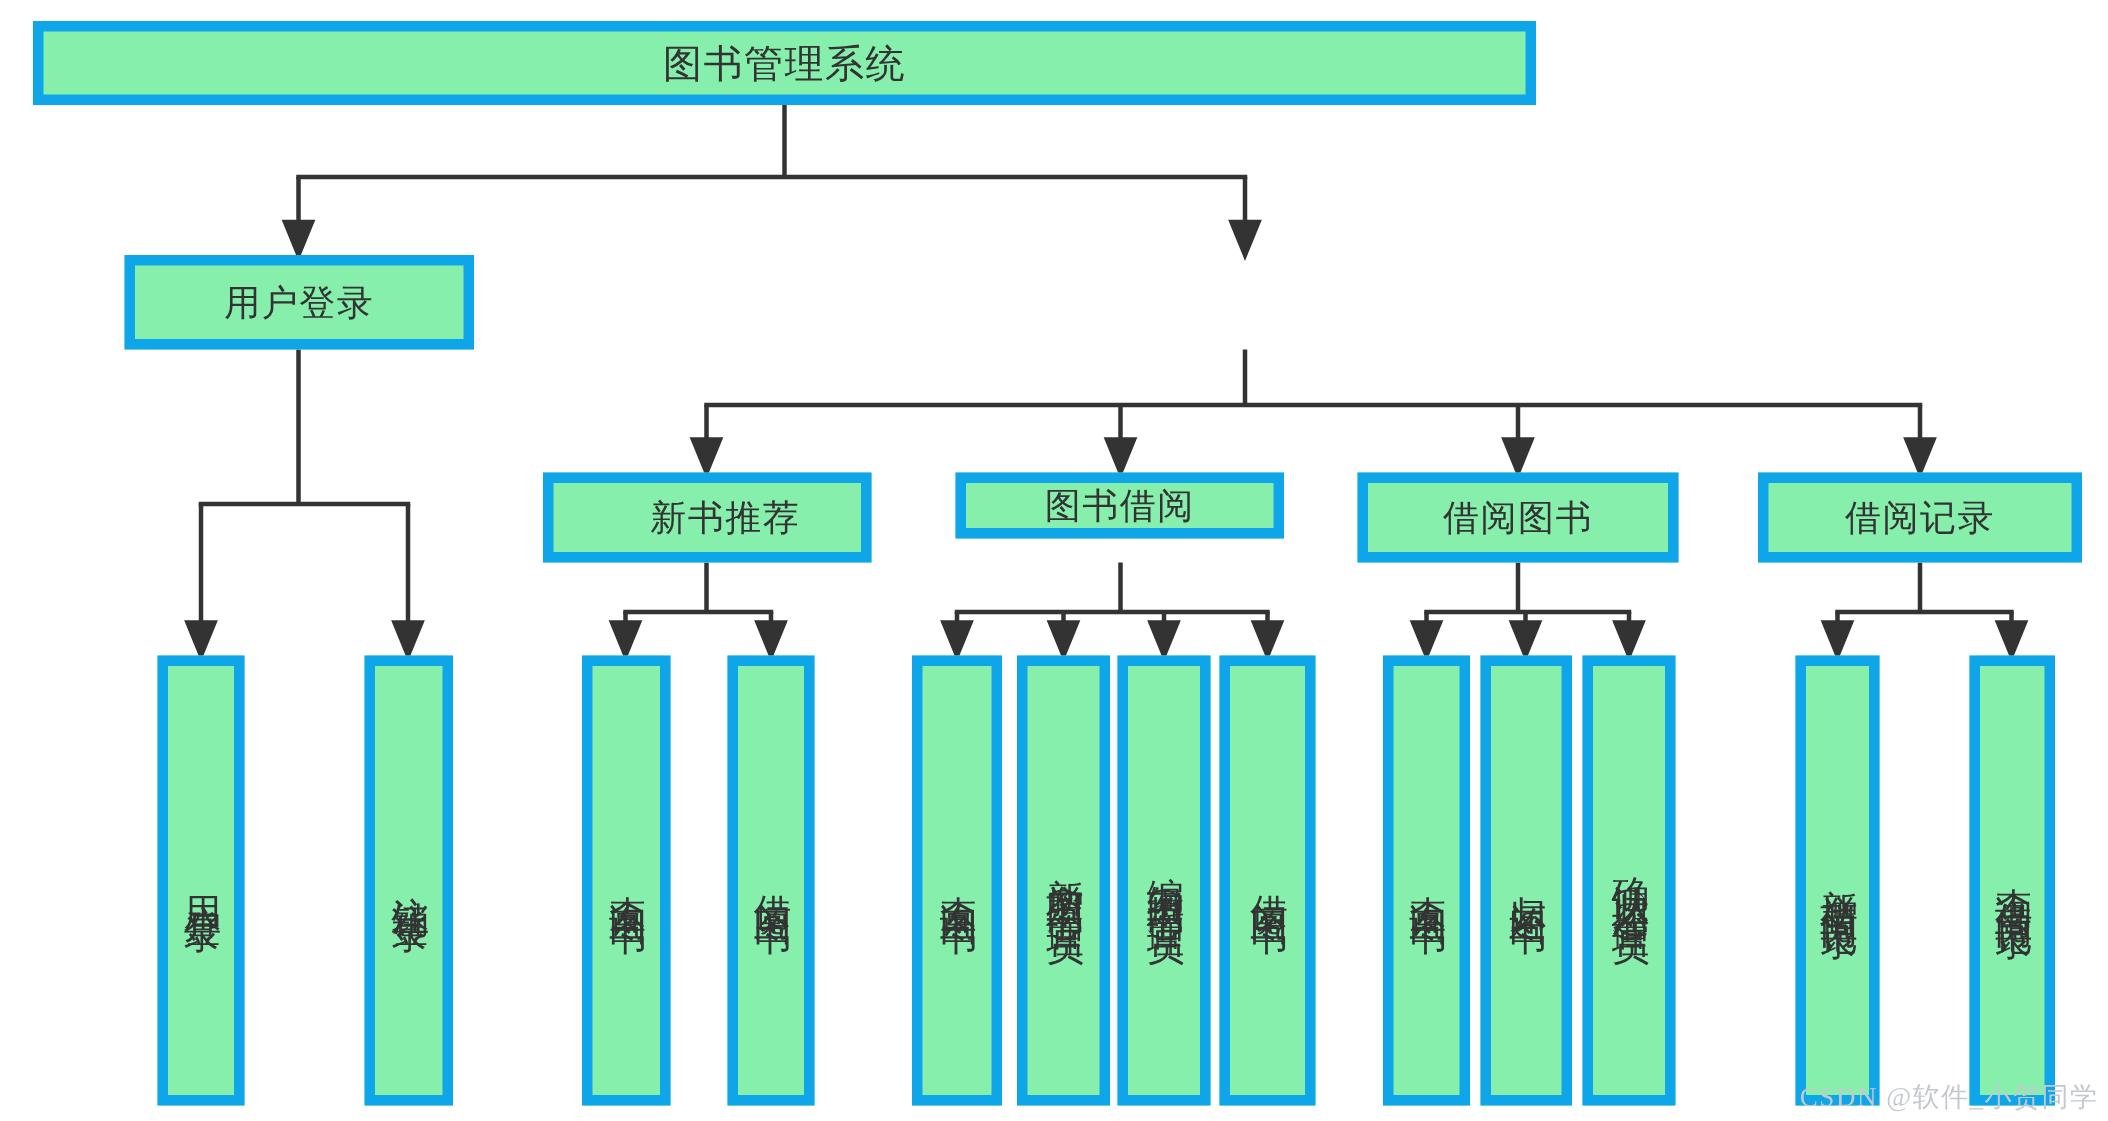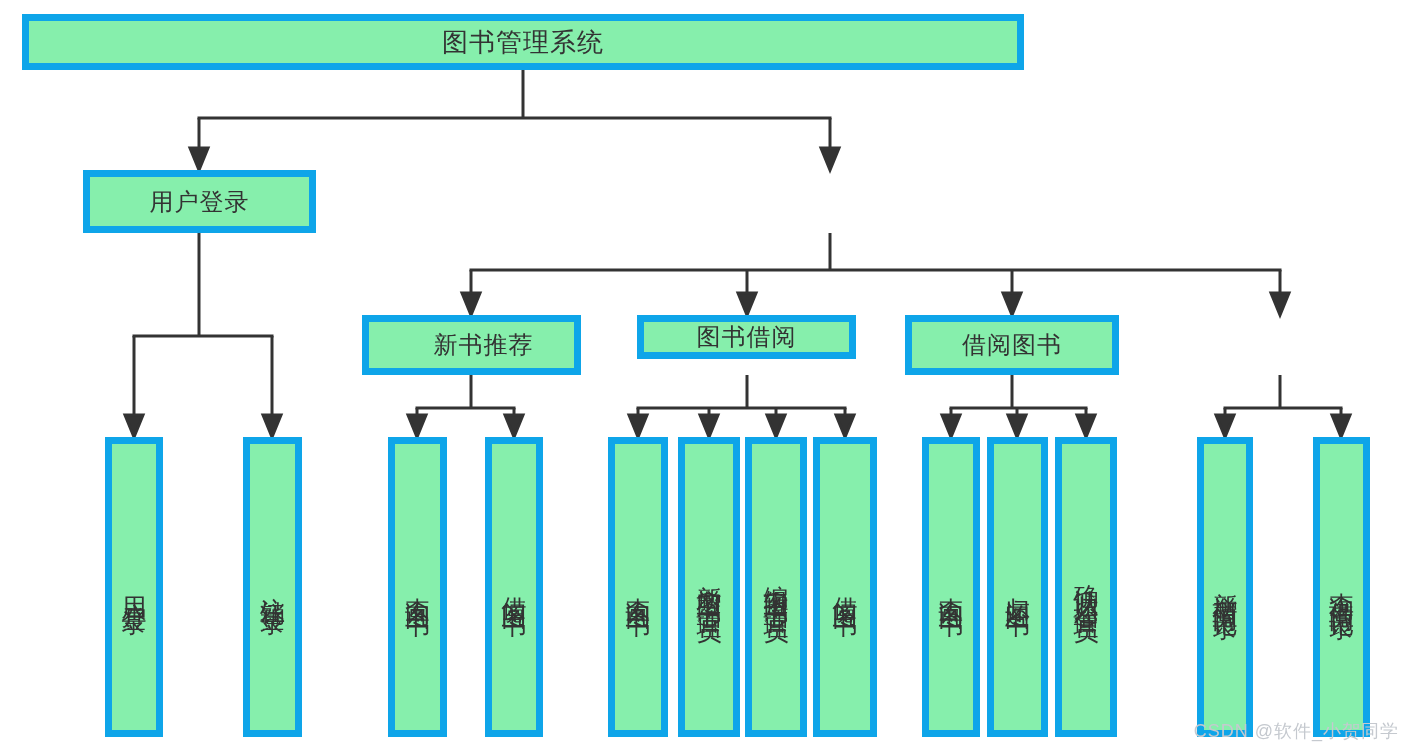--- a/index.html
+++ b/index.html
@@ -35,20 +35,21 @@
   }
   .watermark {
     position: absolute;
     right: 6px;
     bottom: 4px;
     font-size: 18px;
     color: #c5c9cf;
     letter-spacing: 1px;
     z-index: 10;
     white-space: nowrap;
+    font-family: Liberation Serif, serif;
   }
 </style>
 </head>
 <body>
 
 <div id="stage">
 
   <svg id="wires" width="1405" height="747" viewBox="0 0 1405 747">
     <g stroke="#333333" stroke-width="3" fill="#333333">
 
@@ -137,20 +138,23 @@
 
   <div class="node h-label" style="left:362px; top:315px; width:219px; height:60px;padding-left:24px;">
     <span>新书推荐</span>
   </div>
   <div class="node h-label" style="left:637px; top:315px; width:219px; height:44px;">
     <span>图书借阅</span>
   </div>
   <div class="node h-label" style="left:905px; top:315px; width:214px; height:60px;">
     <span>借阅图书</span>
   </div>
+  <div class="node h-label" style="left:1172px; top:315px; width:216px; height:60px;">
+    <span>借阅记录</span>
+  </div>
 
   <div class="node leaf" style="left:105px; top:437px; width:58px; height:300px;">
     <span>用户登录</span>
   </div>
   <div class="node leaf" style="left:243px; top:437px; width:59px; height:300px;">
     <span>注销登录</span>
   </div>
 
   <div class="node leaf" style="left:388px; top:437px; width:59px; height:300px;">
     <span>查询图书</span>

